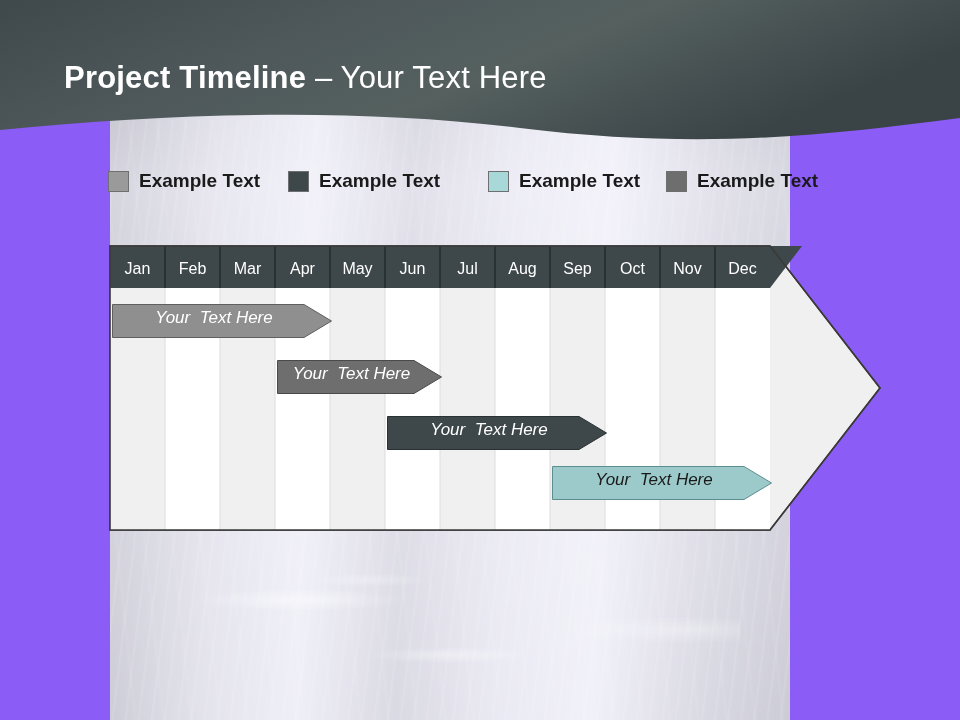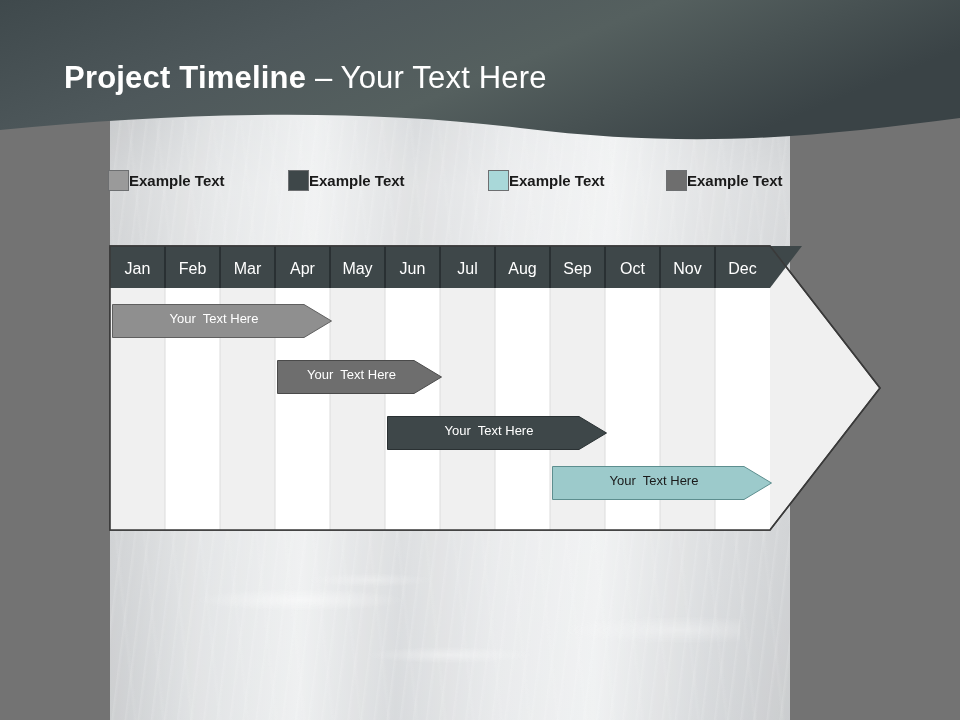--- a/index.html
+++ b/index.html
@@ -12,21 +12,21 @@
     overflow: hidden;
     font-family: "Liberation Sans", sans-serif;
     background: #c8c9cb;
   }
 
   #slide {
     position: relative;
     width: 960px;
     height: 720px;
     overflow: hidden;
-    background: #737373;
+    background: #8b5cf6;
   }
 
   
   .photo-band {
     position: absolute;
     left: 110px;
     top: 0;
     width: 680px;
     height: 720px;
     background:
@@ -116,21 +116,22 @@
     align-items: center;
   }
   .legend-swatch {
     width: 21px;
     height: 21px;
     border: 1px solid #6d6f71;
     box-sizing: border-box;
     flex: 0 0 auto;
   }
   .legend-label {
-    font-size: 15px;
+    margin-left: 10px;
+    font-size: 19px;
     font-weight: bold;
     color: #1a1a1a;
     white-space: nowrap;
   }
 
   
   .timeline {
     position: absolute;
     left: 108px;
     top: 244px;
@@ -145,24 +146,25 @@
   }
   .bar svg { display: block; position: absolute; left: 0; top: 0; }
   .bar .bar-label {
     position: absolute;
     left: 0; top: 0;
     width: 100%;
     height: 28px;
     display: flex;
     align-items: center;
     justify-content: center;
-    font-size: 13px;
+    font-size: 17px;
     white-space: pre;
     padding-right: 16px;
     box-sizing: border-box;
+    font-style: italic;
   }
 </style>
 </head>
 <body>
 
 <div id="slide">
 
   <div class="photo-band"></div>
   <div class="photo-streaks"></div>
   <div class="photo-ripple"></div>

